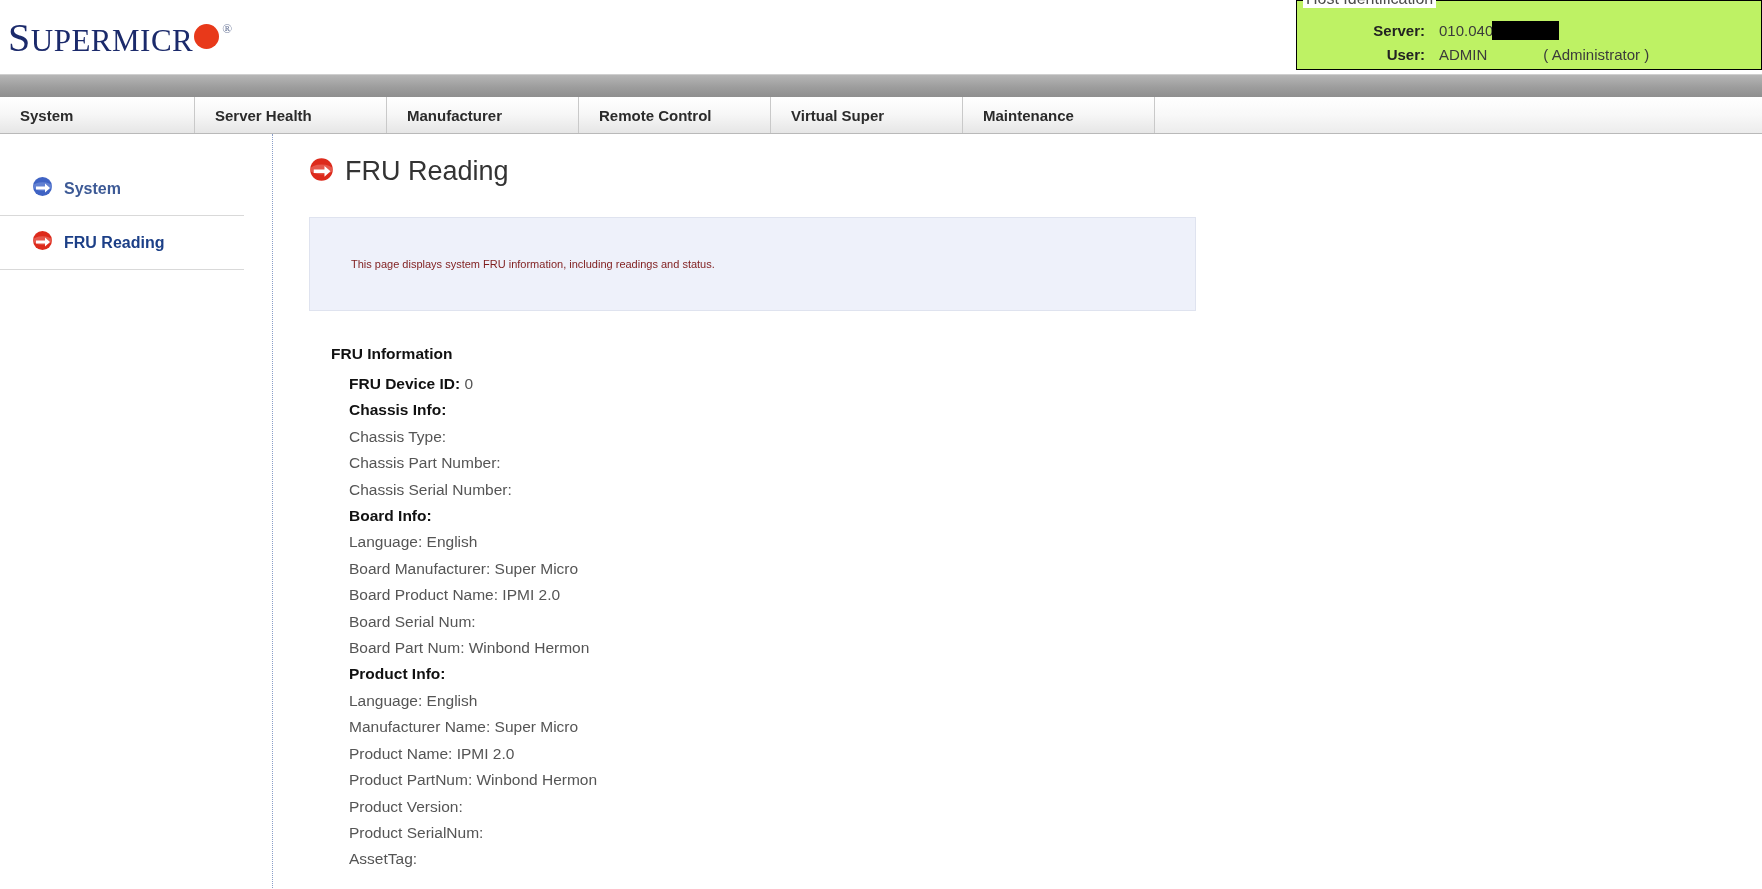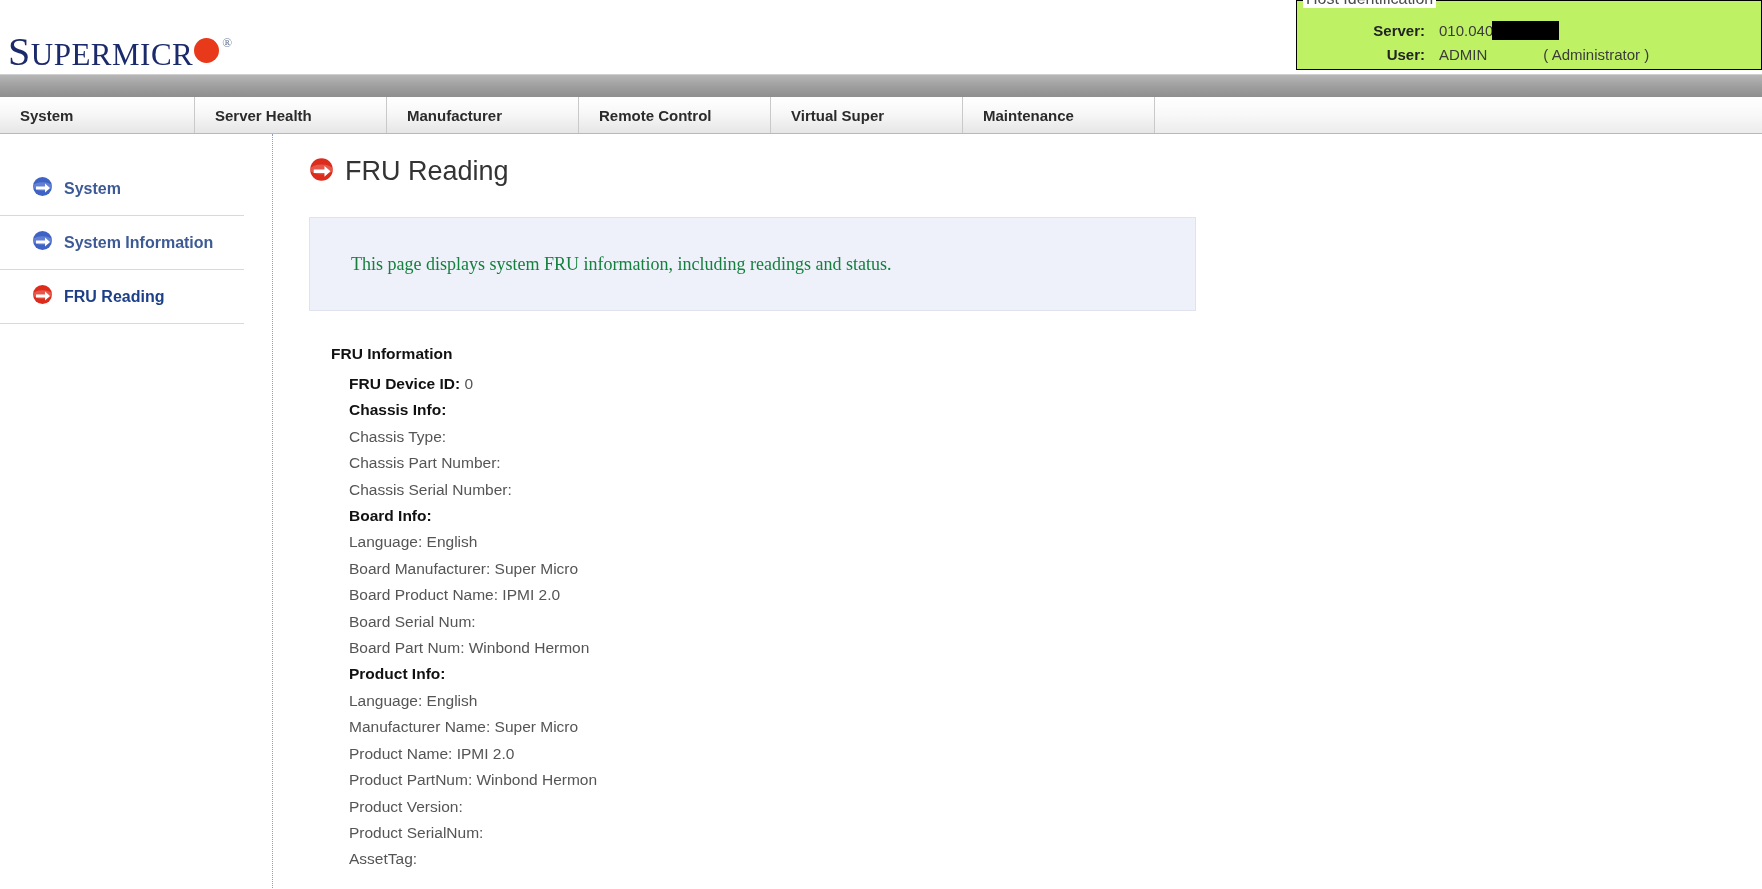--- a/index.html
+++ b/index.html
@@ -11,21 +11,21 @@
   }
 
   
   .header {
     position:relative;
     height:74px;
     background:#ffffff;
   }
   .logo {
     position:absolute;
-    left:8px; top:28px;
+    left:8px; top:14px;
     display:flex;
     align-items:baseline;
     white-space:nowrap;
   }
   .logo-text {
     font-family:"Liberation Serif", serif;
     font-size:40px;
     letter-spacing:0.5px;
     color:#1b2a6b;
     font-weight:400;
@@ -185,23 +185,22 @@
   .info-box {
     width:887px;
     height:94px;
     background:#eef1fa;
     border:1px solid #dfe3ef;
     display:flex;
     align-items:center;
     padding-left:41px;
   }
   .info-text {
-    font-size:18px;
-    color:#15803d;
-    font-family:Liberation Serif, serif;
+    font-size:11px;
+    color:#7f1d1d;
   }
   .fru-block {
     margin-top:34px;
     padding-left:22px;
   }
   .fru-heading {
     font-size:15.5px;
     font-weight:bold;
     color:#111111;
     margin-bottom:8px;
@@ -271,30 +270,20 @@
       <span class="arrow-icon">
         <svg width="21" height="21" viewBox="0 0 21 21">
           <circle cx="10.5" cy="10.5" r="9.5" fill="#3f63c4"></circle>
           <ellipse cx="10.5" cy="10.5" rx="9.5" ry="4.2" fill="#7f9ade" opacity="0.55"></ellipse>
           <path d="M4 10.5 h9 v-3 l5 4.5 -5 4.5 v-3 h-9 z" fill="#ffffff"></path>
         </svg>
       </span>
       <span class="side-label">System</span>
     </div>
 
-    <div class="side-item">
-      <span class="arrow-icon">
-        <svg width="21" height="21" viewBox="0 0 21 21">
-          <circle cx="10.5" cy="10.5" r="9.5" fill="#3f63c4"></circle>
-          <ellipse cx="10.5" cy="10.5" rx="9.5" ry="4.2" fill="#7f9ade" opacity="0.55"></ellipse>
-          <path d="M4 10.5 h9 v-3 l5 4.5 -5 4.5 v-3 h-9 z" fill="#ffffff"></path>
-        </svg>
-      </span>
-      <span class="side-label">System Information</span>
-    </div>
 
     <div class="side-item active">
       <span class="arrow-icon">
         <svg width="21" height="21" viewBox="0 0 21 21">
           <circle cx="10.5" cy="10.5" r="9.5" fill="#dd2b1c"></circle>
           <ellipse cx="10.5" cy="10.5" rx="9.5" ry="4.2" fill="#f0837a" opacity="0.5"></ellipse>
           <path d="M4 10.5 h9 v-3 l5 4.5 -5 4.5 v-3 h-9 z" fill="#ffffff"></path>
         </svg>
       </span>
       <span class="side-label">FRU Reading</span>

